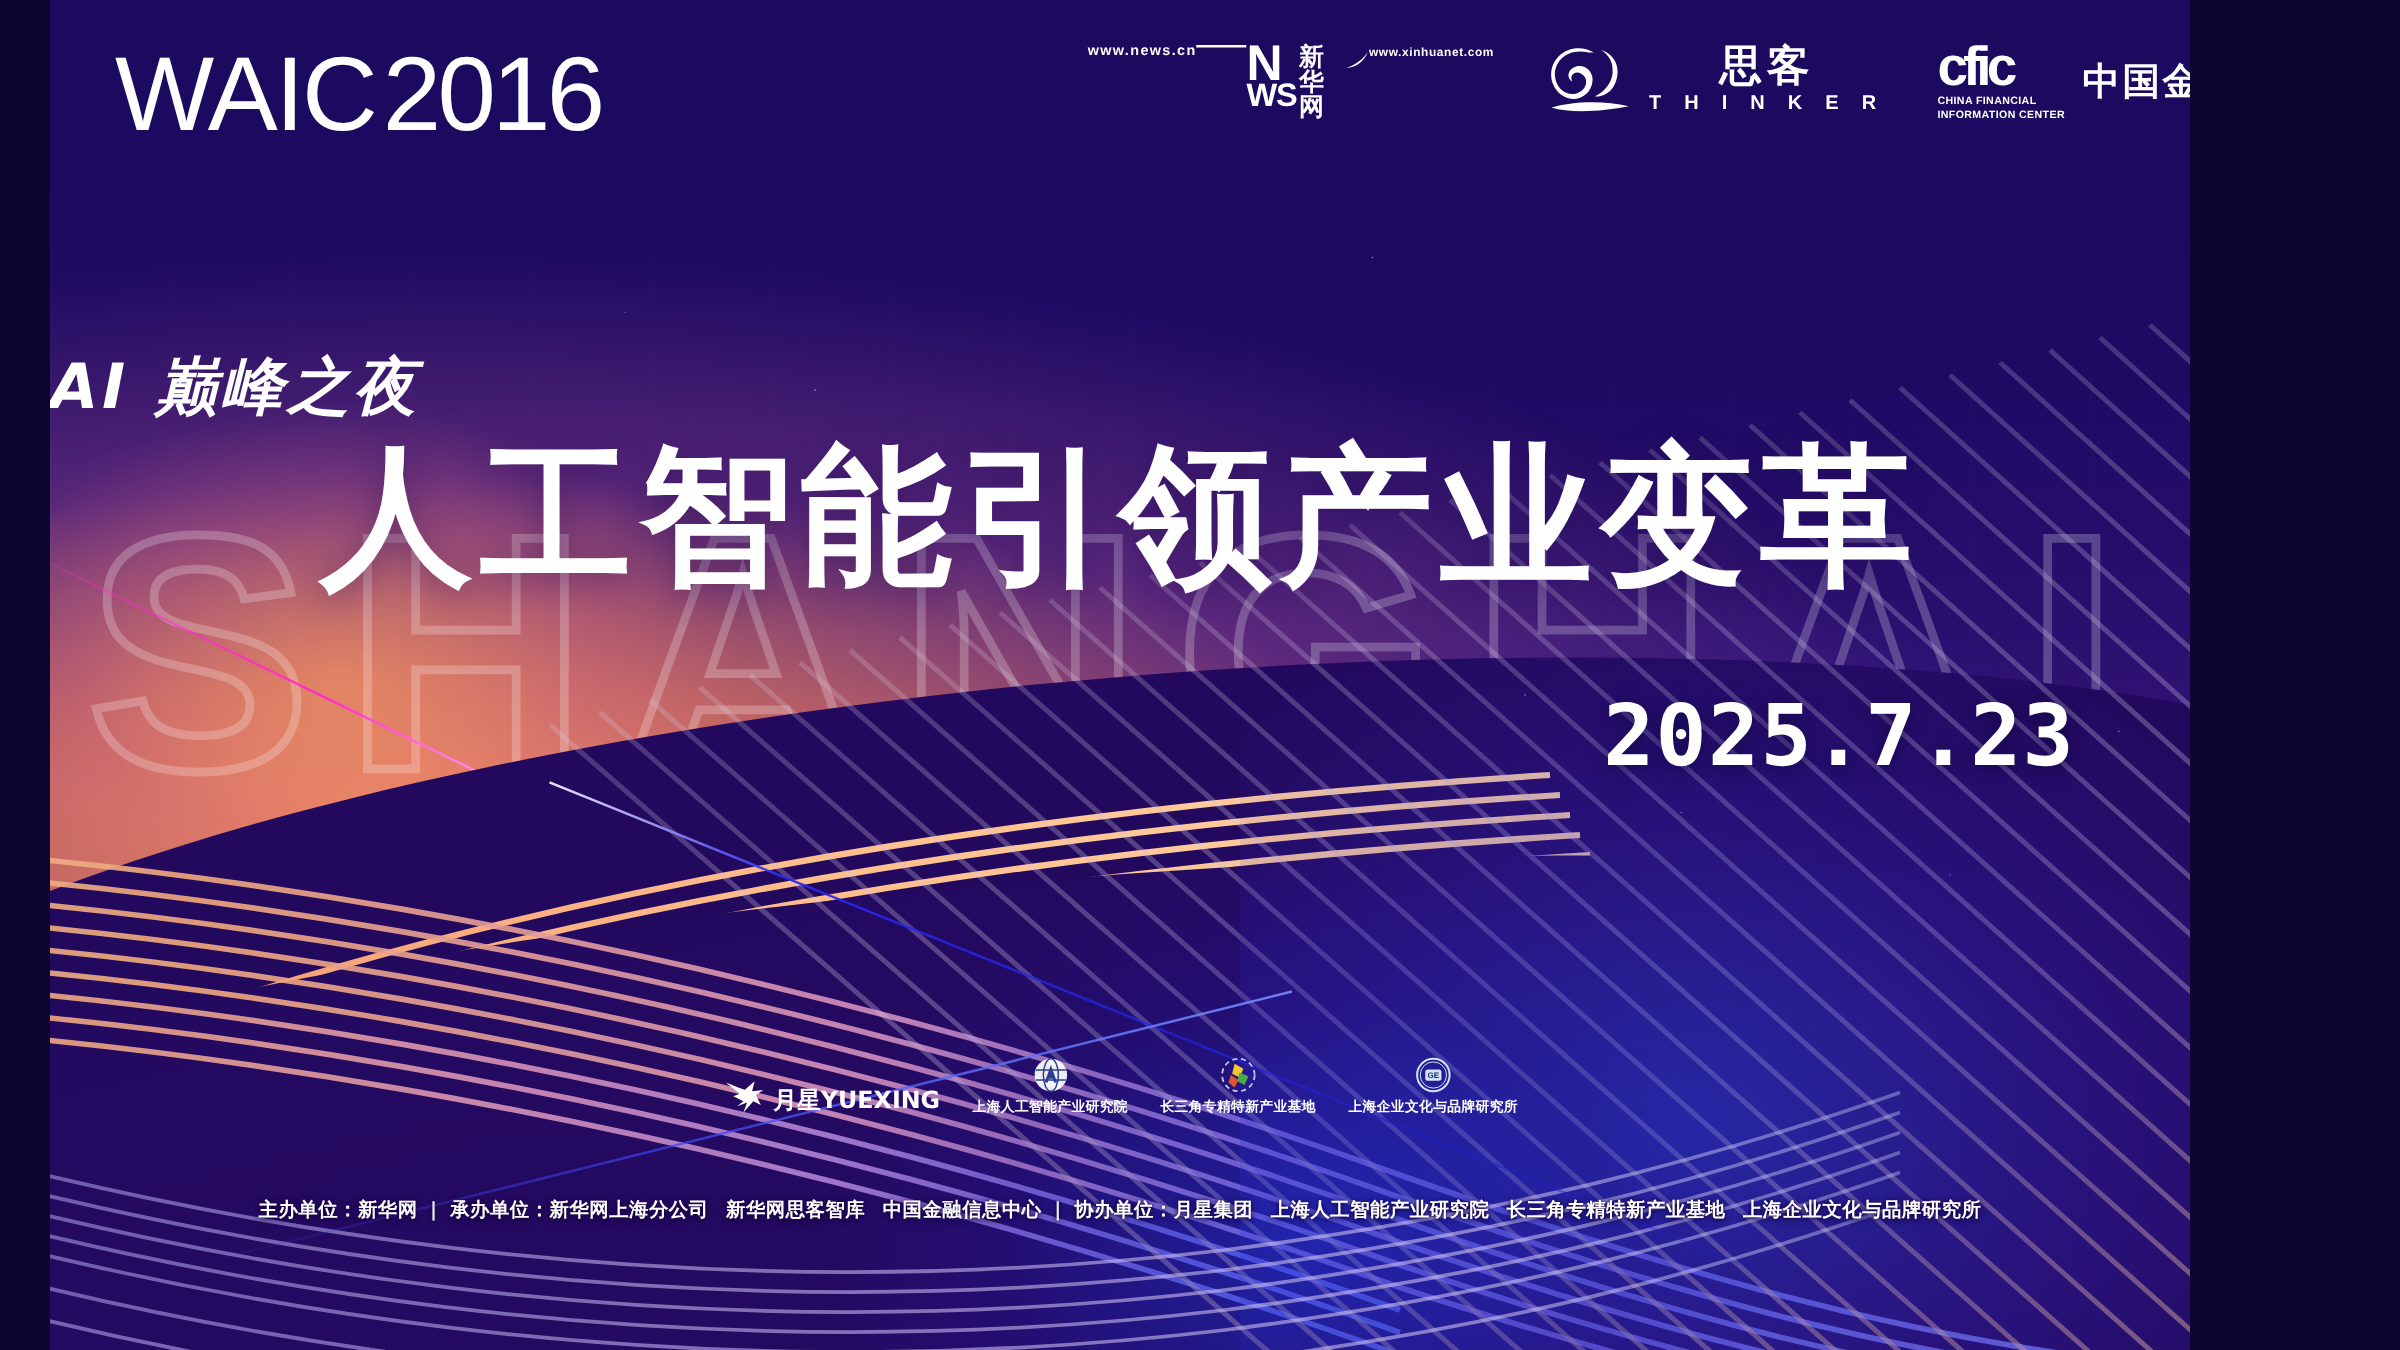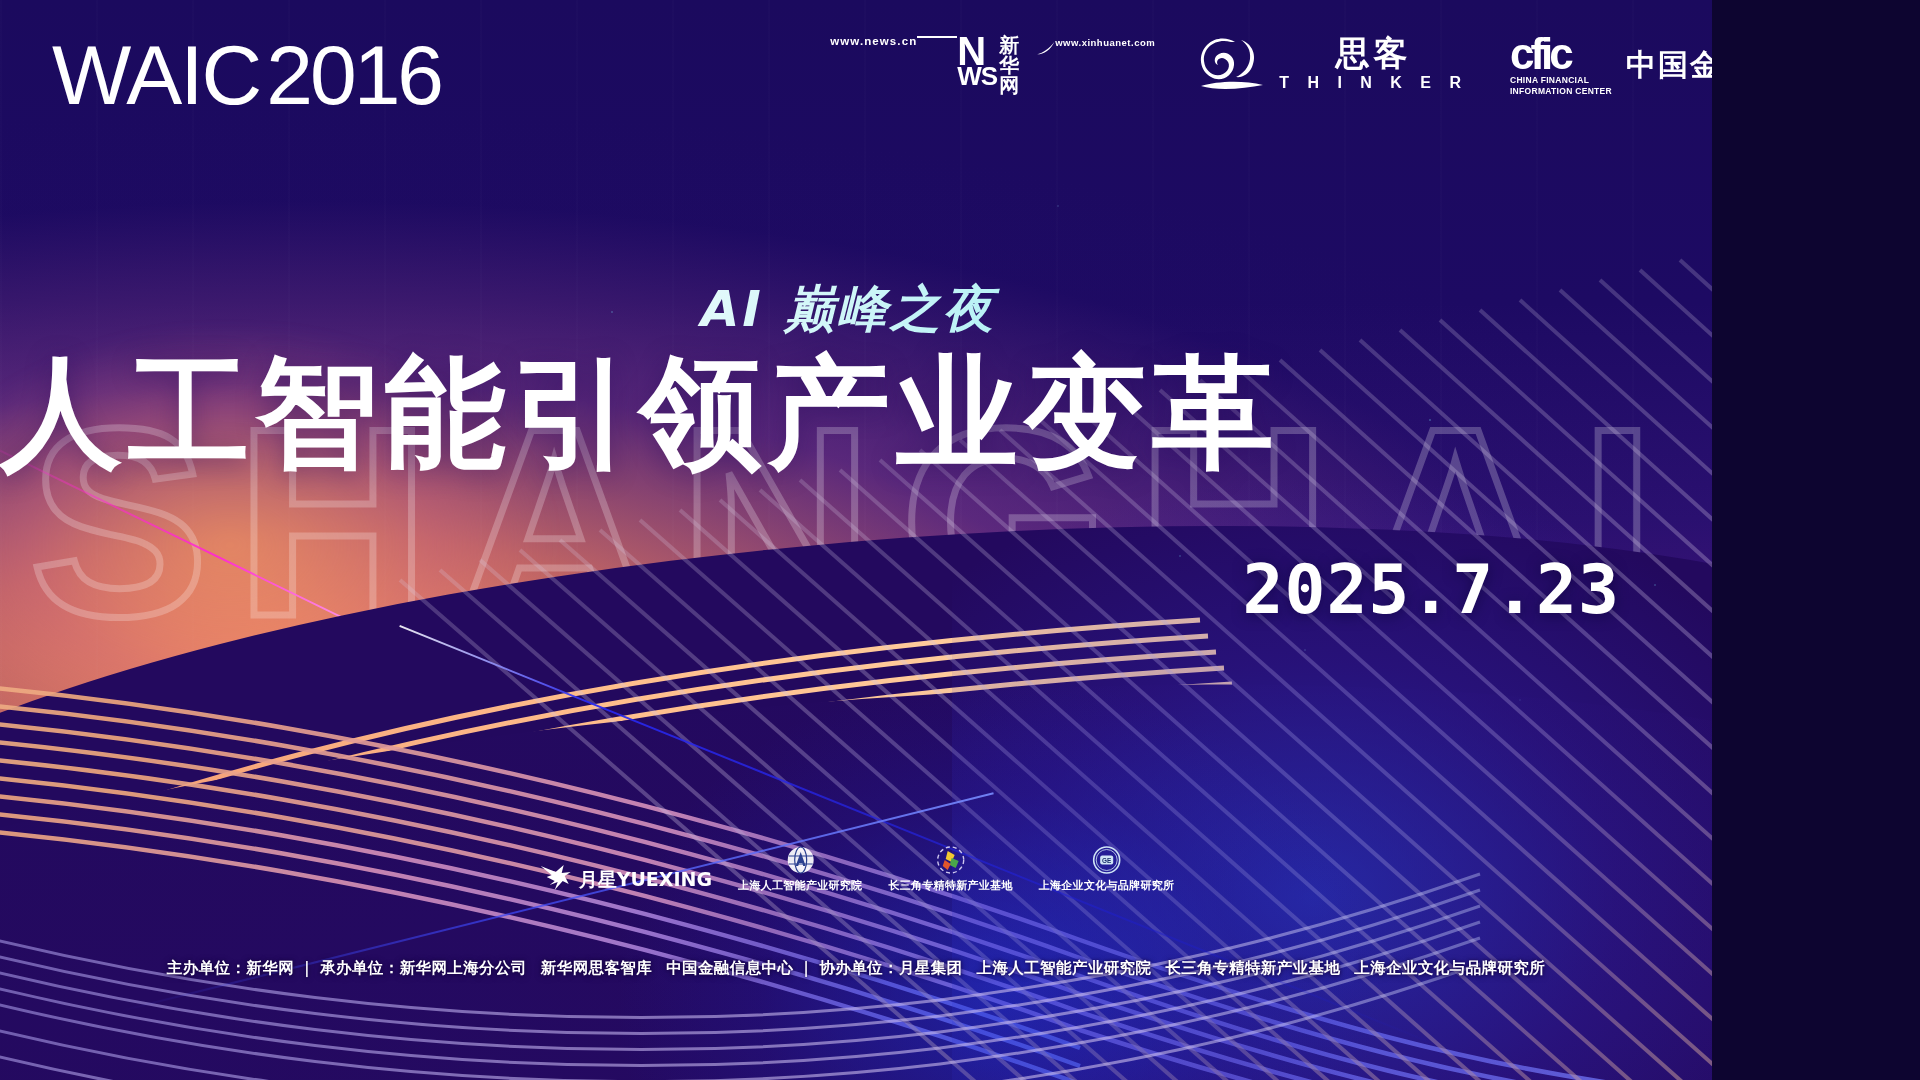--- a/index.html
+++ b/index.html
@@ -4,20 +4,21 @@
 <style>
   * { margin:0; padding:0; box-sizing:border-box; }
   html,body{ background:#0d0530; }
   body{
     font-family:"Liberation Sans","DejaVu Sans",sans-serif;
     width:1920px; height:1080px; overflow:hidden;
   }
   #stage{
     position:relative; width:1712px; height:1080px; overflow:hidden;
     background:#ec4899;
+    margin-left:40px;
   }
 
   
   .bg-base{
     position:absolute; inset:0;
     background:
       radial-gradient(120% 70% at 18% 62%, rgba(255,150,90,0.95) 0%, rgba(243,130,95,0.72) 18%, rgba(150,70,140,0.45) 38%, rgba(45,17,105,0.05) 62%, rgba(29,10,99,0) 75%),
       linear-gradient(180deg,#1b0a5e 0%, #1d0a63 28%, #2a1070 48%, #3d1478 60%, #2a0f6e 72%, #1d0a63 100%);
   }
   .bg-vert-streaks{
@@ -145,29 +146,29 @@
   
   .cfic{ display:flex; align-items:center; gap:14px; color:#fff; }
   .cfic-mark{ display:flex; flex-direction:column; }
   .cfic-letters{ font-size:44px; font-weight:800; letter-spacing:-4px; line-height:.9; }
   .cfic-sub{ font-size:8.5px; font-weight:700; letter-spacing:.3px; line-height:1.25; margin-top:1px; }
   .cfic-cn{ font-size:30px; font-weight:700; letter-spacing:2px;
             font-family:"DejaVu Sans","Liberation Sans",sans-serif; }
 
   
   .subtitle{
-    position:absolute; left:0; right:15px; top:276px; text-align:center;
+    position:absolute; left:0; right:15px; top:276px; 
     font-size:50px; font-weight:700; font-style:italic; letter-spacing:3px;
     font-family:"DejaVu Sans","Liberation Sans",sans-serif;
     background:linear-gradient(100deg,#ffffff 0%,#ffffff 30%,#bff3f6 56%,#7fe8ef 78%,#55dfe9 100%);
     -webkit-background-clip:text; background-clip:text; color:transparent;
     text-shadow:none;
   }
   .headline{
-    position:absolute; left:0; right:0; top:345px; text-align:left;
+    position:absolute; left:0; right:0; top:345px; text-align:center;
     font-size:122px; font-weight:800; letter-spacing:6px; color:#fff;
     font-family:"DejaVu Sans","Liberation Sans",sans-serif;
     text-shadow:0 4px 26px rgba(40,10,90,.45);
     line-height:1.12;
   }
 
   
   .dateblock{ position:absolute; right:92px; top:556px; text-align:center; color:#fff; }
   .date-num{
     font-size:68px; font-weight:800; letter-spacing:1px; line-height:1;

